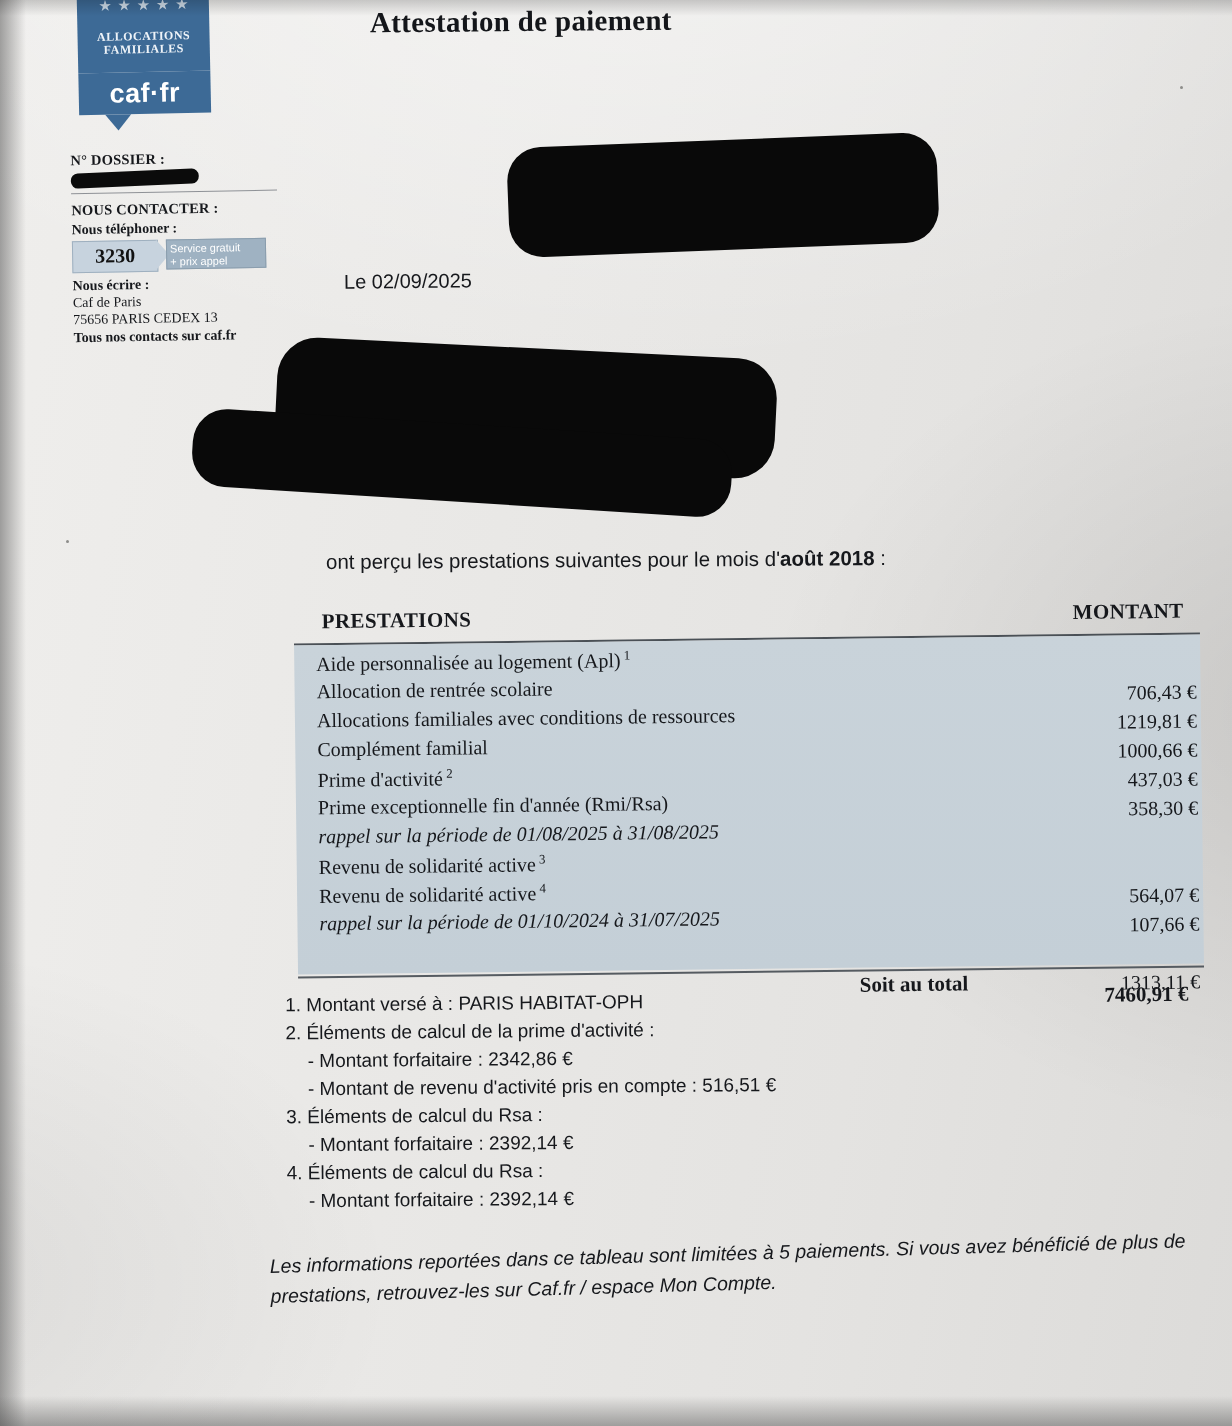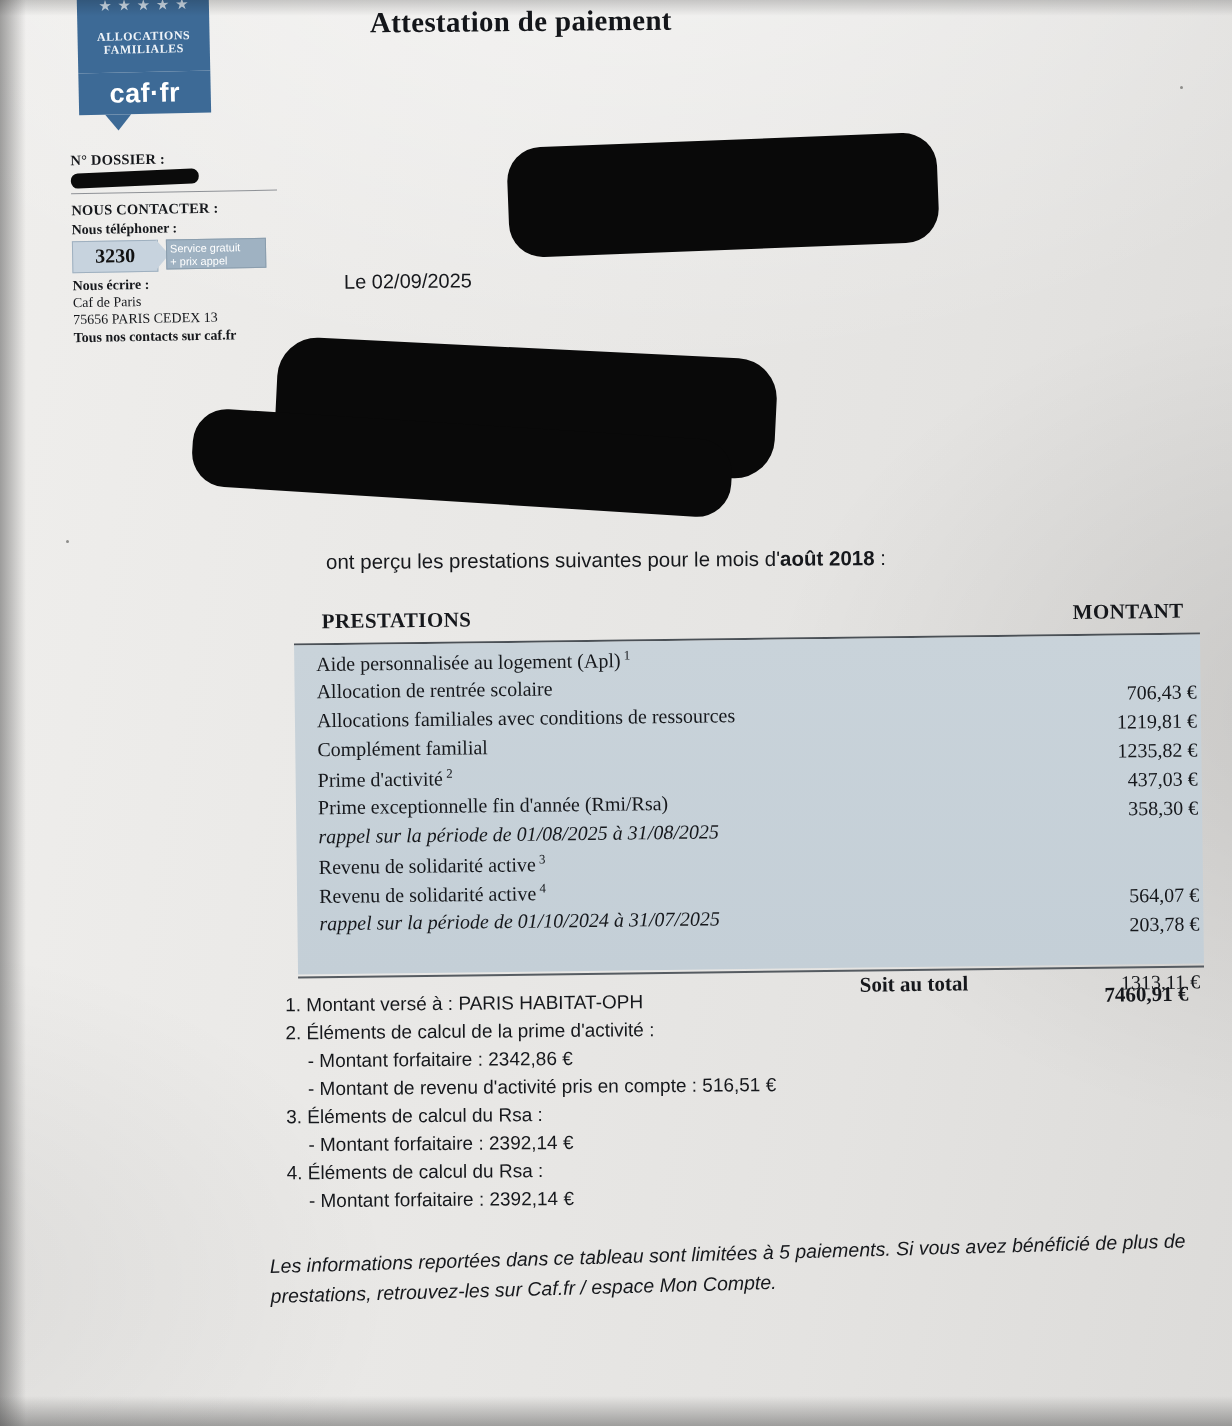--- a/index.html
+++ b/index.html
@@ -431,21 +431,21 @@
         <div class="trow">
           <div class="lbl">Aide personnalisée au logement (Apl)<span class="sup"> 1</span></div>
           <div class="amt">706,43 €</div>
         </div>
         <div class="trow">
           <div class="lbl">Allocation de rentrée scolaire</div>
           <div class="amt">1219,81 €</div>
         </div>
         <div class="trow">
           <div class="lbl">Allocations familiales avec conditions de ressources</div>
-          <div class="amt">1235,82 €</div>
+          <div class="amt">1000,66 €</div>
         </div>
         <div class="trow">
           <div class="lbl">Complément familial</div>
           <div class="amt">437,03 €</div>
         </div>
         <div class="trow">
           <div class="lbl">Prime d'activité<span class="sup"> 2</span></div>
           <div class="amt">358,30 €</div>
         </div>
         <div class="trow">
@@ -455,21 +455,21 @@
         <div class="trow recall">
           <div class="lbl">rappel sur la période de 01/08/2025 à 31/08/2025</div>
           <div class="amt"></div>
         </div>
         <div class="trow">
           <div class="lbl">Revenu de solidarité active<span class="sup"> 3</span></div>
           <div class="amt">564,07 €</div>
         </div>
         <div class="trow">
           <div class="lbl">Revenu de solidarité active<span class="sup"> 4</span></div>
-          <div class="amt">203,78 €</div>
+          <div class="amt">107,66 €</div>
         </div>
         <div class="trow recall">
           <div class="lbl">rappel sur la période de 01/10/2024 à 31/07/2025</div>
           <div class="amt"></div>
         </div>
         <div class="trow">
           <div class="lbl"></div>
           <div class="amt">1313,11 €</div>
         </div>
       </div>

